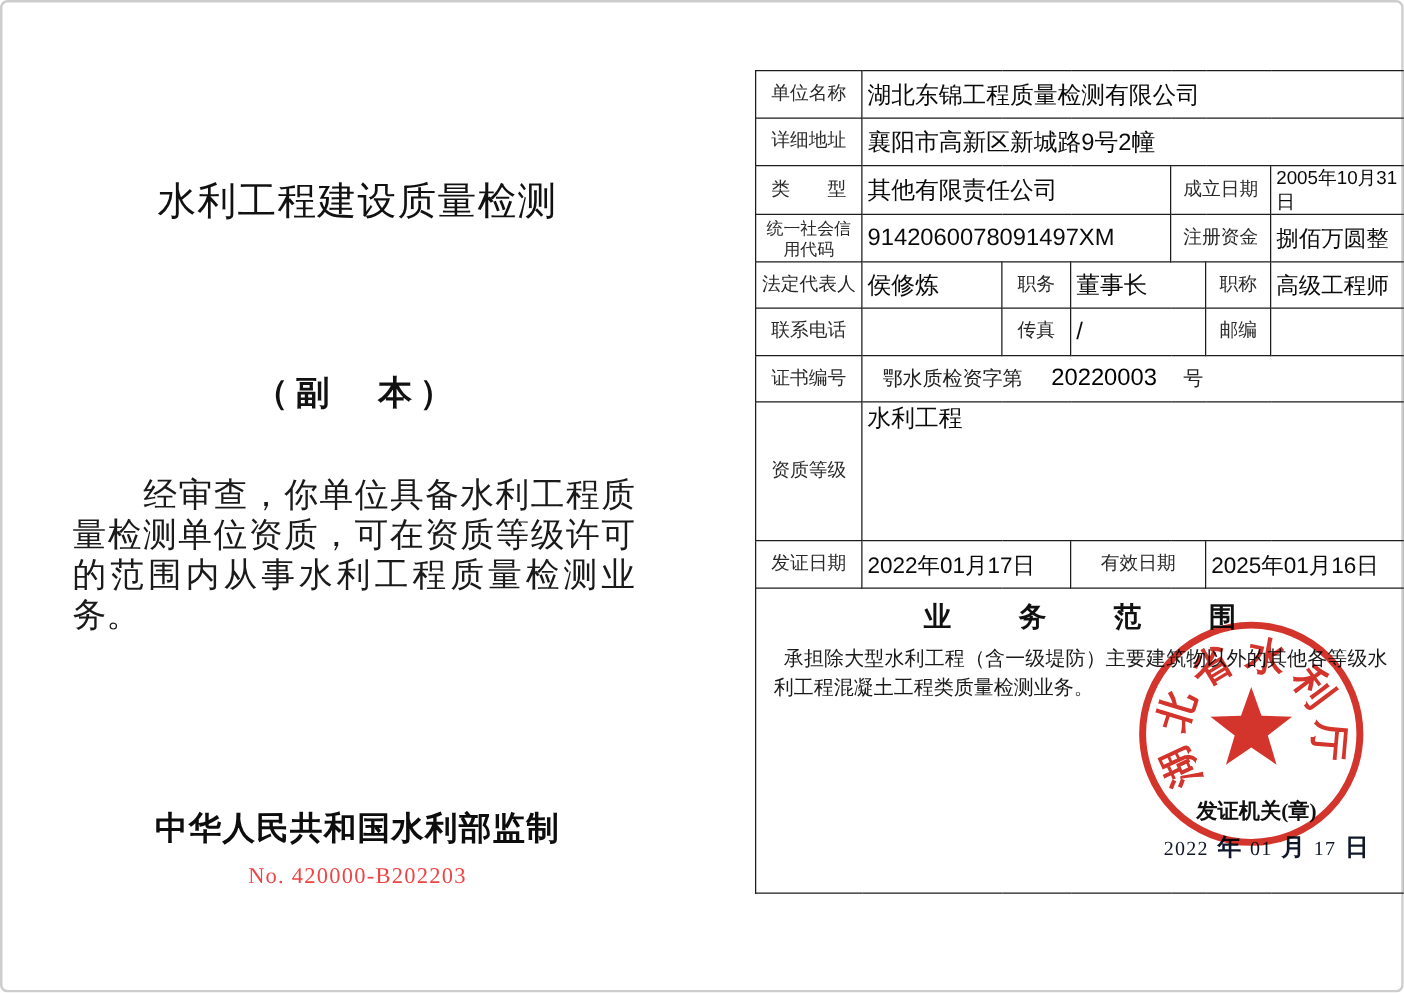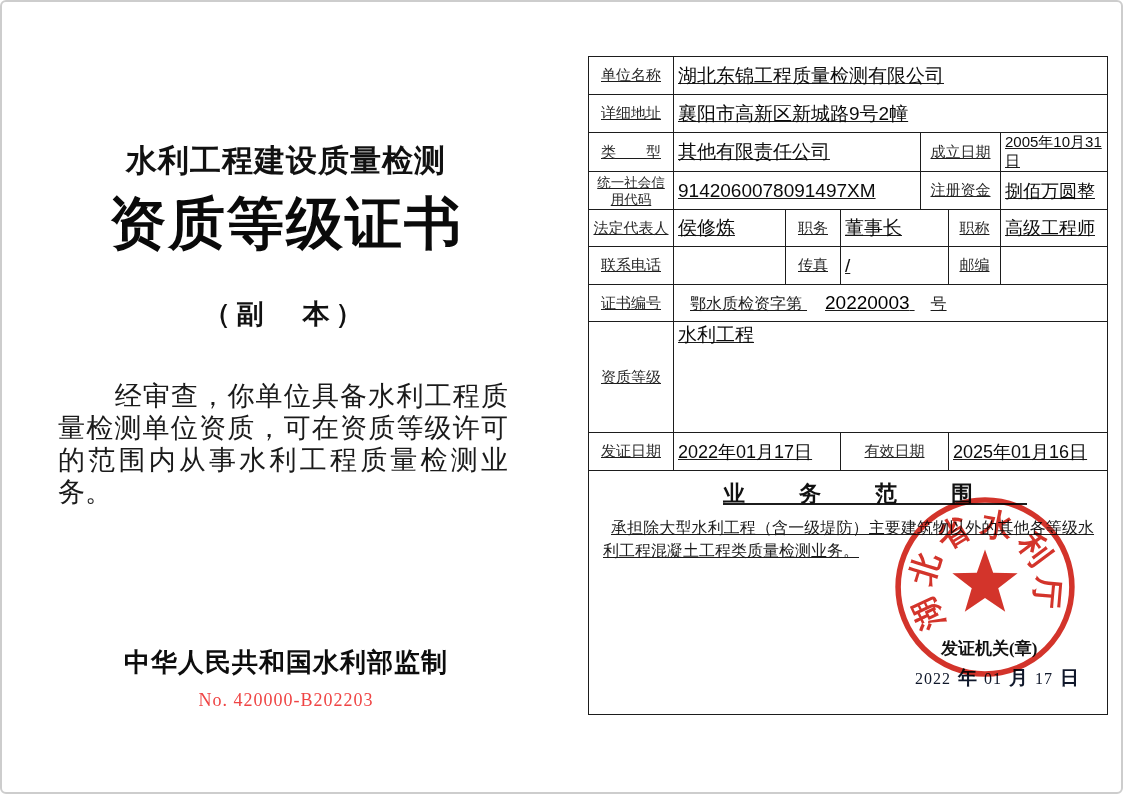--- a/index.html
+++ b/index.html
@@ -5,35 +5,35 @@
   html,body{margin:0;padding:0;}
   body{
     width:1123px;height:794px;position:relative;background:#ffffff;
     font-family:"Liberation Serif", serif;color:#1c1c1c;overflow:hidden;
   }
   .frame{position:absolute;inset:0;border:2px solid #cdcdcd;border-radius:6px;pointer-events:none;}
 
   
   .left-panel{position:absolute;left:28px;top:0;width:516px;height:794px;}
   .cert-title-1{position:absolute;top:140px;left:0;width:100%;text-align:center;
-    font-size:31px;font-weight:bold;letter-spacing:1px;color:#111;}
+    font-size:31px;font-weight:normal;letter-spacing:1px;color:#111;}
   .cert-title-2{position:absolute;top:186px;left:0;width:100%;text-align:center;
     font-size:57px;font-weight:bold;letter-spacing:2px;color:#0a0a0a;}
   .copy-label{position:absolute;top:296px;left:0;width:100%;text-align:center;
     font-size:27px;font-weight:bold;letter-spacing:6px;color:#111;}
   .statement{position:absolute;top:380px;left:30px;width:450px;
     font-size:27px;line-height:32px;text-align:justify;text-indent:2.1em;color:#1a1a1a;}
   .issuer{position:absolute;top:645px;left:0;width:100%;text-align:center;
     font-size:26px;font-weight:bold;color:#0d0d0d;letter-spacing:1px;}
   .serial-no{position:absolute;top:690px;left:0;width:100%;text-align:center;
     font-size:18px;color:#ef4444;letter-spacing:1px;}
 
   
-  .cert-table{position:absolute;left:588px;top:56px;width:471px;
-    border-collapse:collapse;table-layout:fixed;text-decoration:underline;}
+  .cert-table{position:absolute;left:604px;top:56px;width:471px;
+    border-collapse:collapse;table-layout:fixed;}
   .cert-table td{border:1.6px solid #1d1d1d;padding:0 4px;overflow:hidden;}
   .lbl{font-family:"Liberation Serif", serif;font-size:15px;color:#2a2a2a;
     text-align:center;line-height:17px;}
   .lbl-2line{font-size:13.5px;padding:0 10px;}
   .val{font-family:"Liberation Sans", sans-serif;font-size:18px;color:#0b0b0b;
     text-align:left;padding-left:9px;}
   .val-lg{font-size:19px;}
   .val-sm{font-size:15px;padding-left:4px;margin-top:36px;}
   .val-top{vertical-align:top;padding-top:10px;}
   .certno-prefix{font-family:"Liberation Serif", serif;font-size:16px;color:#222;margin-left:12px;}
@@ -54,21 +54,20 @@
     mix-blend-mode:multiply;opacity:0.93;}
   .seal text{font-family:"Liberation Serif", serif;font-weight:bold;font-size:31px;fill:#d0241a;}
 </style>
 </head>
 <body>
 
 <div class="frame"></div>
 
 <div class="left-panel">
   <div class="cert-title-1">水利工程建设质量检测</div>
-  <div class="cert-title-2">资质等级证书</div>
   <div class="copy-label">（副　本）</div>
   <div class="statement">经审查，你单位具备水利工程质量检测单位资质，可在资质等级许可的范围内从事水利工程质量检测业务。</div>
   <div class="issuer">中华人民共和国水利部监制</div>
   <div class="serial-no">No. 420000-B202203</div>
 </div>
 
 <table class="cert-table">
   <colgroup>
     <col style="width:85px">
       <col style="width:112px">

